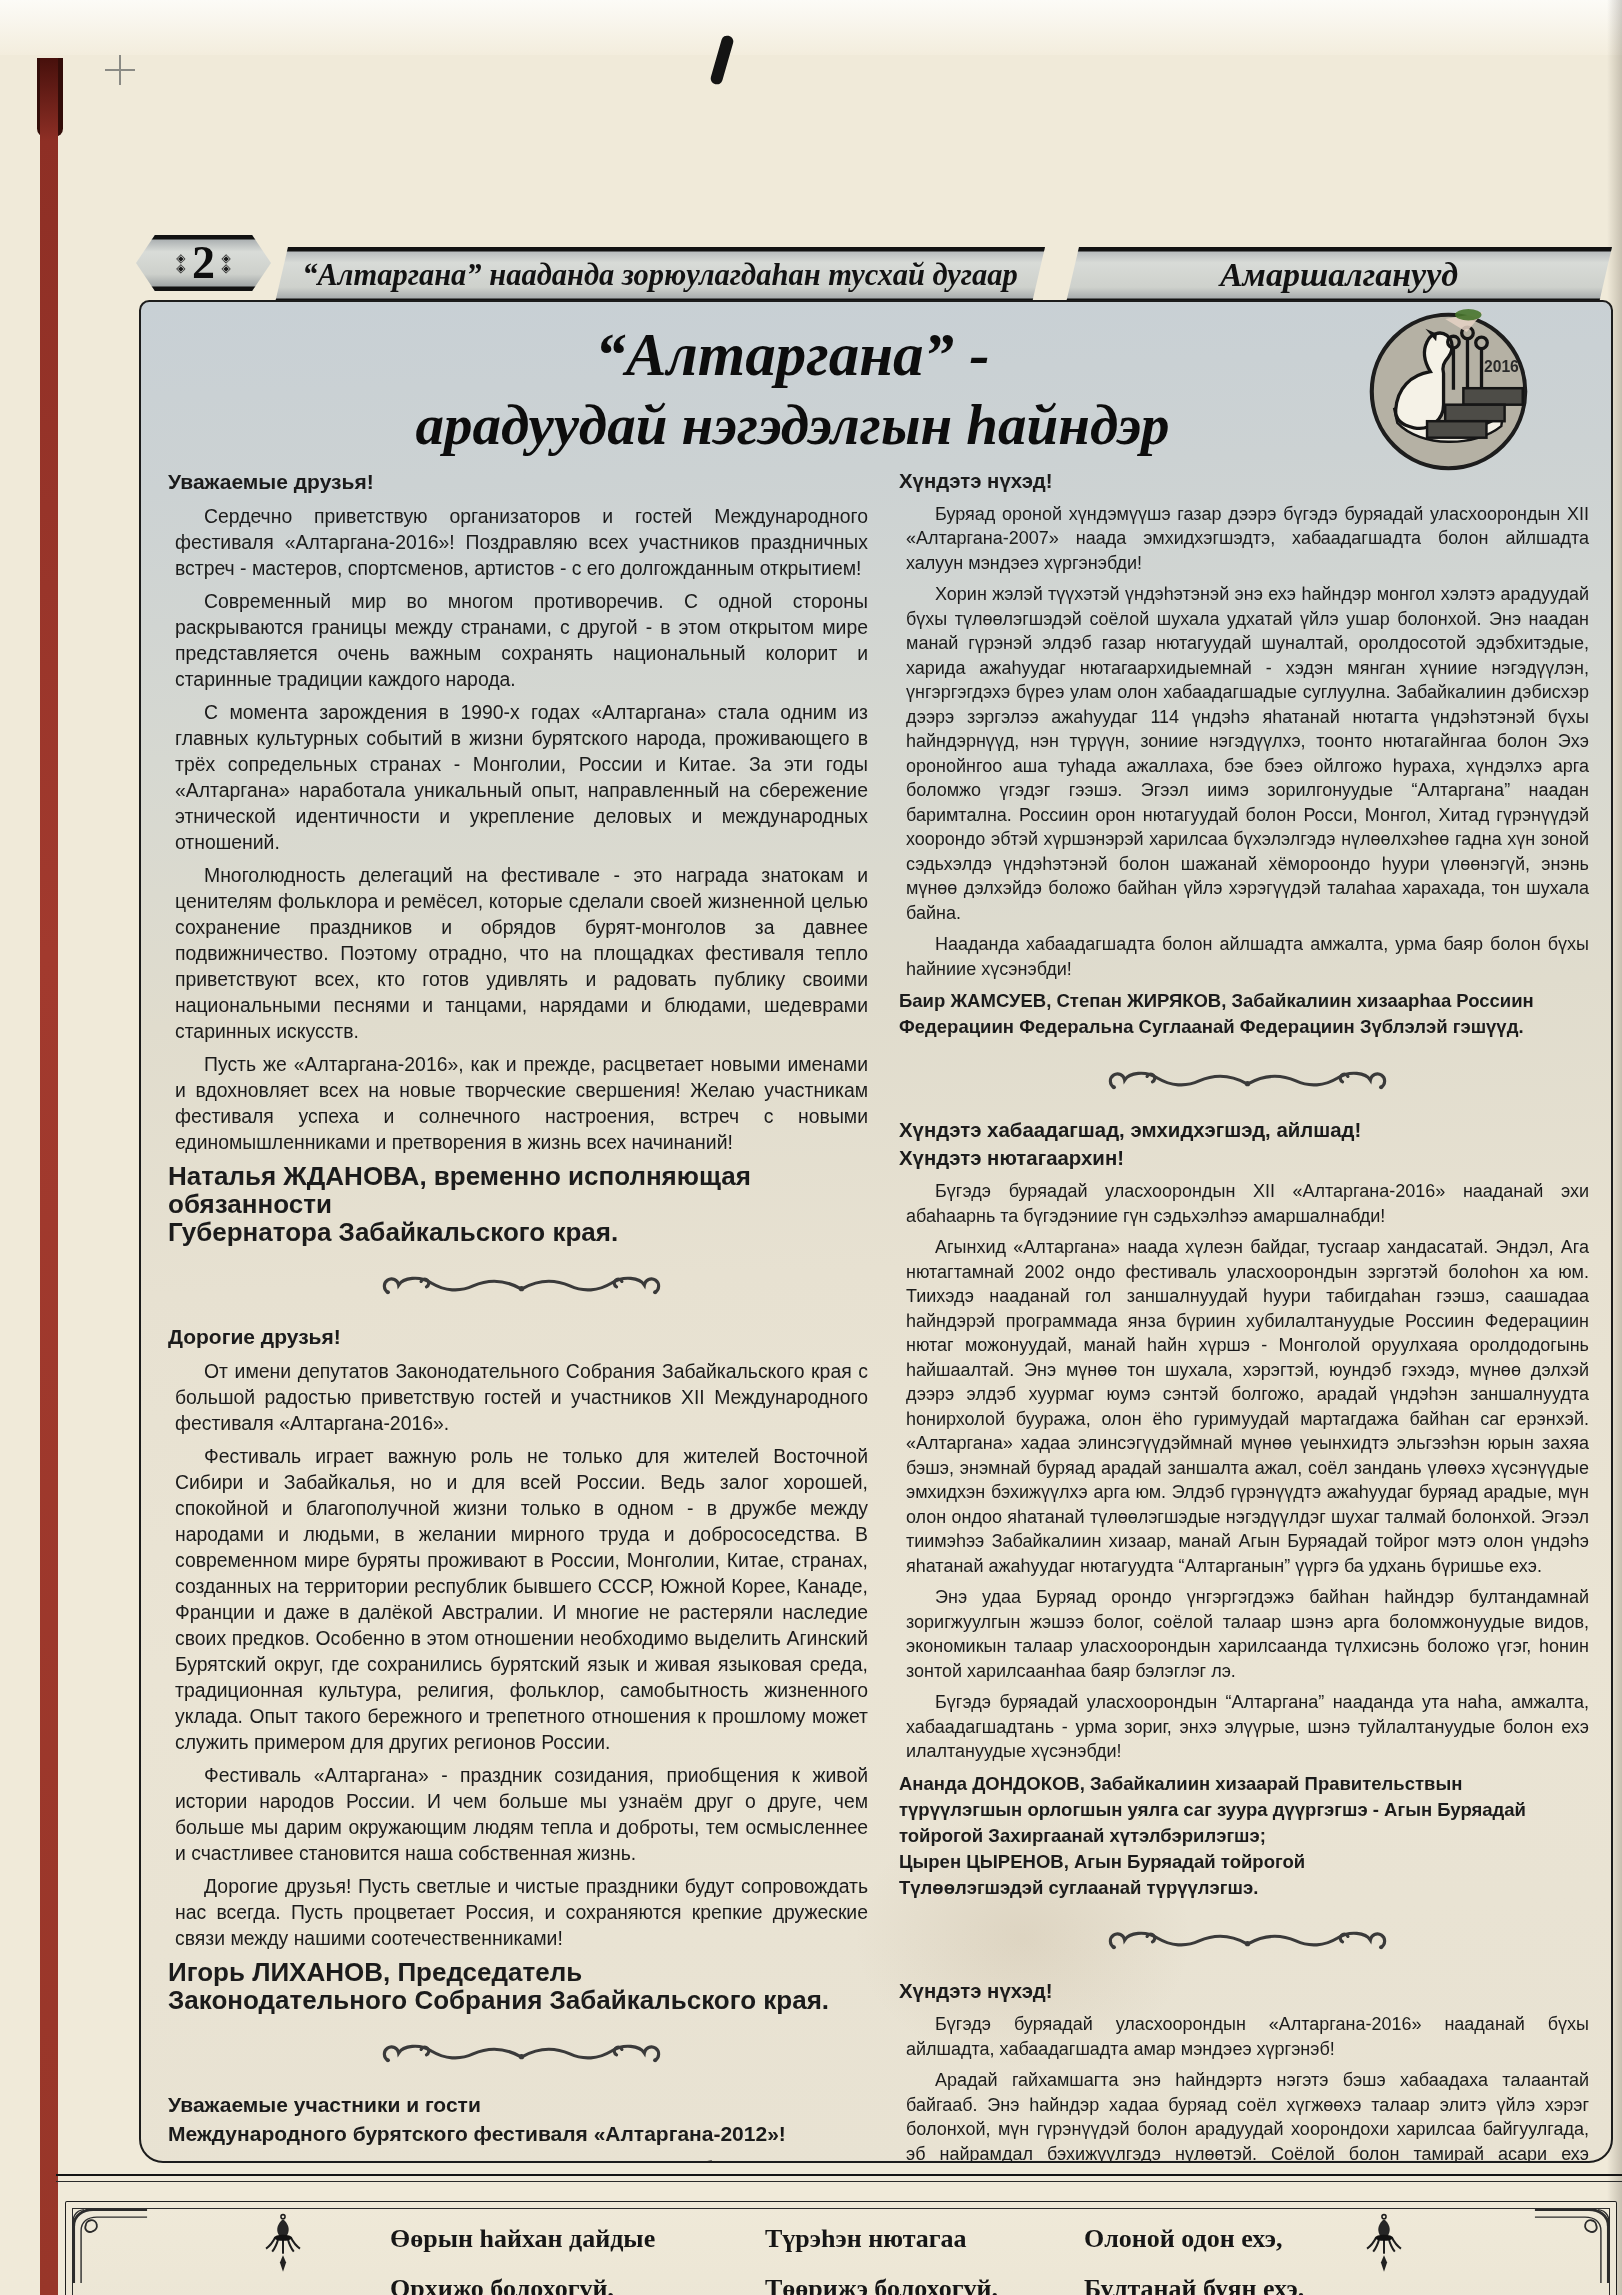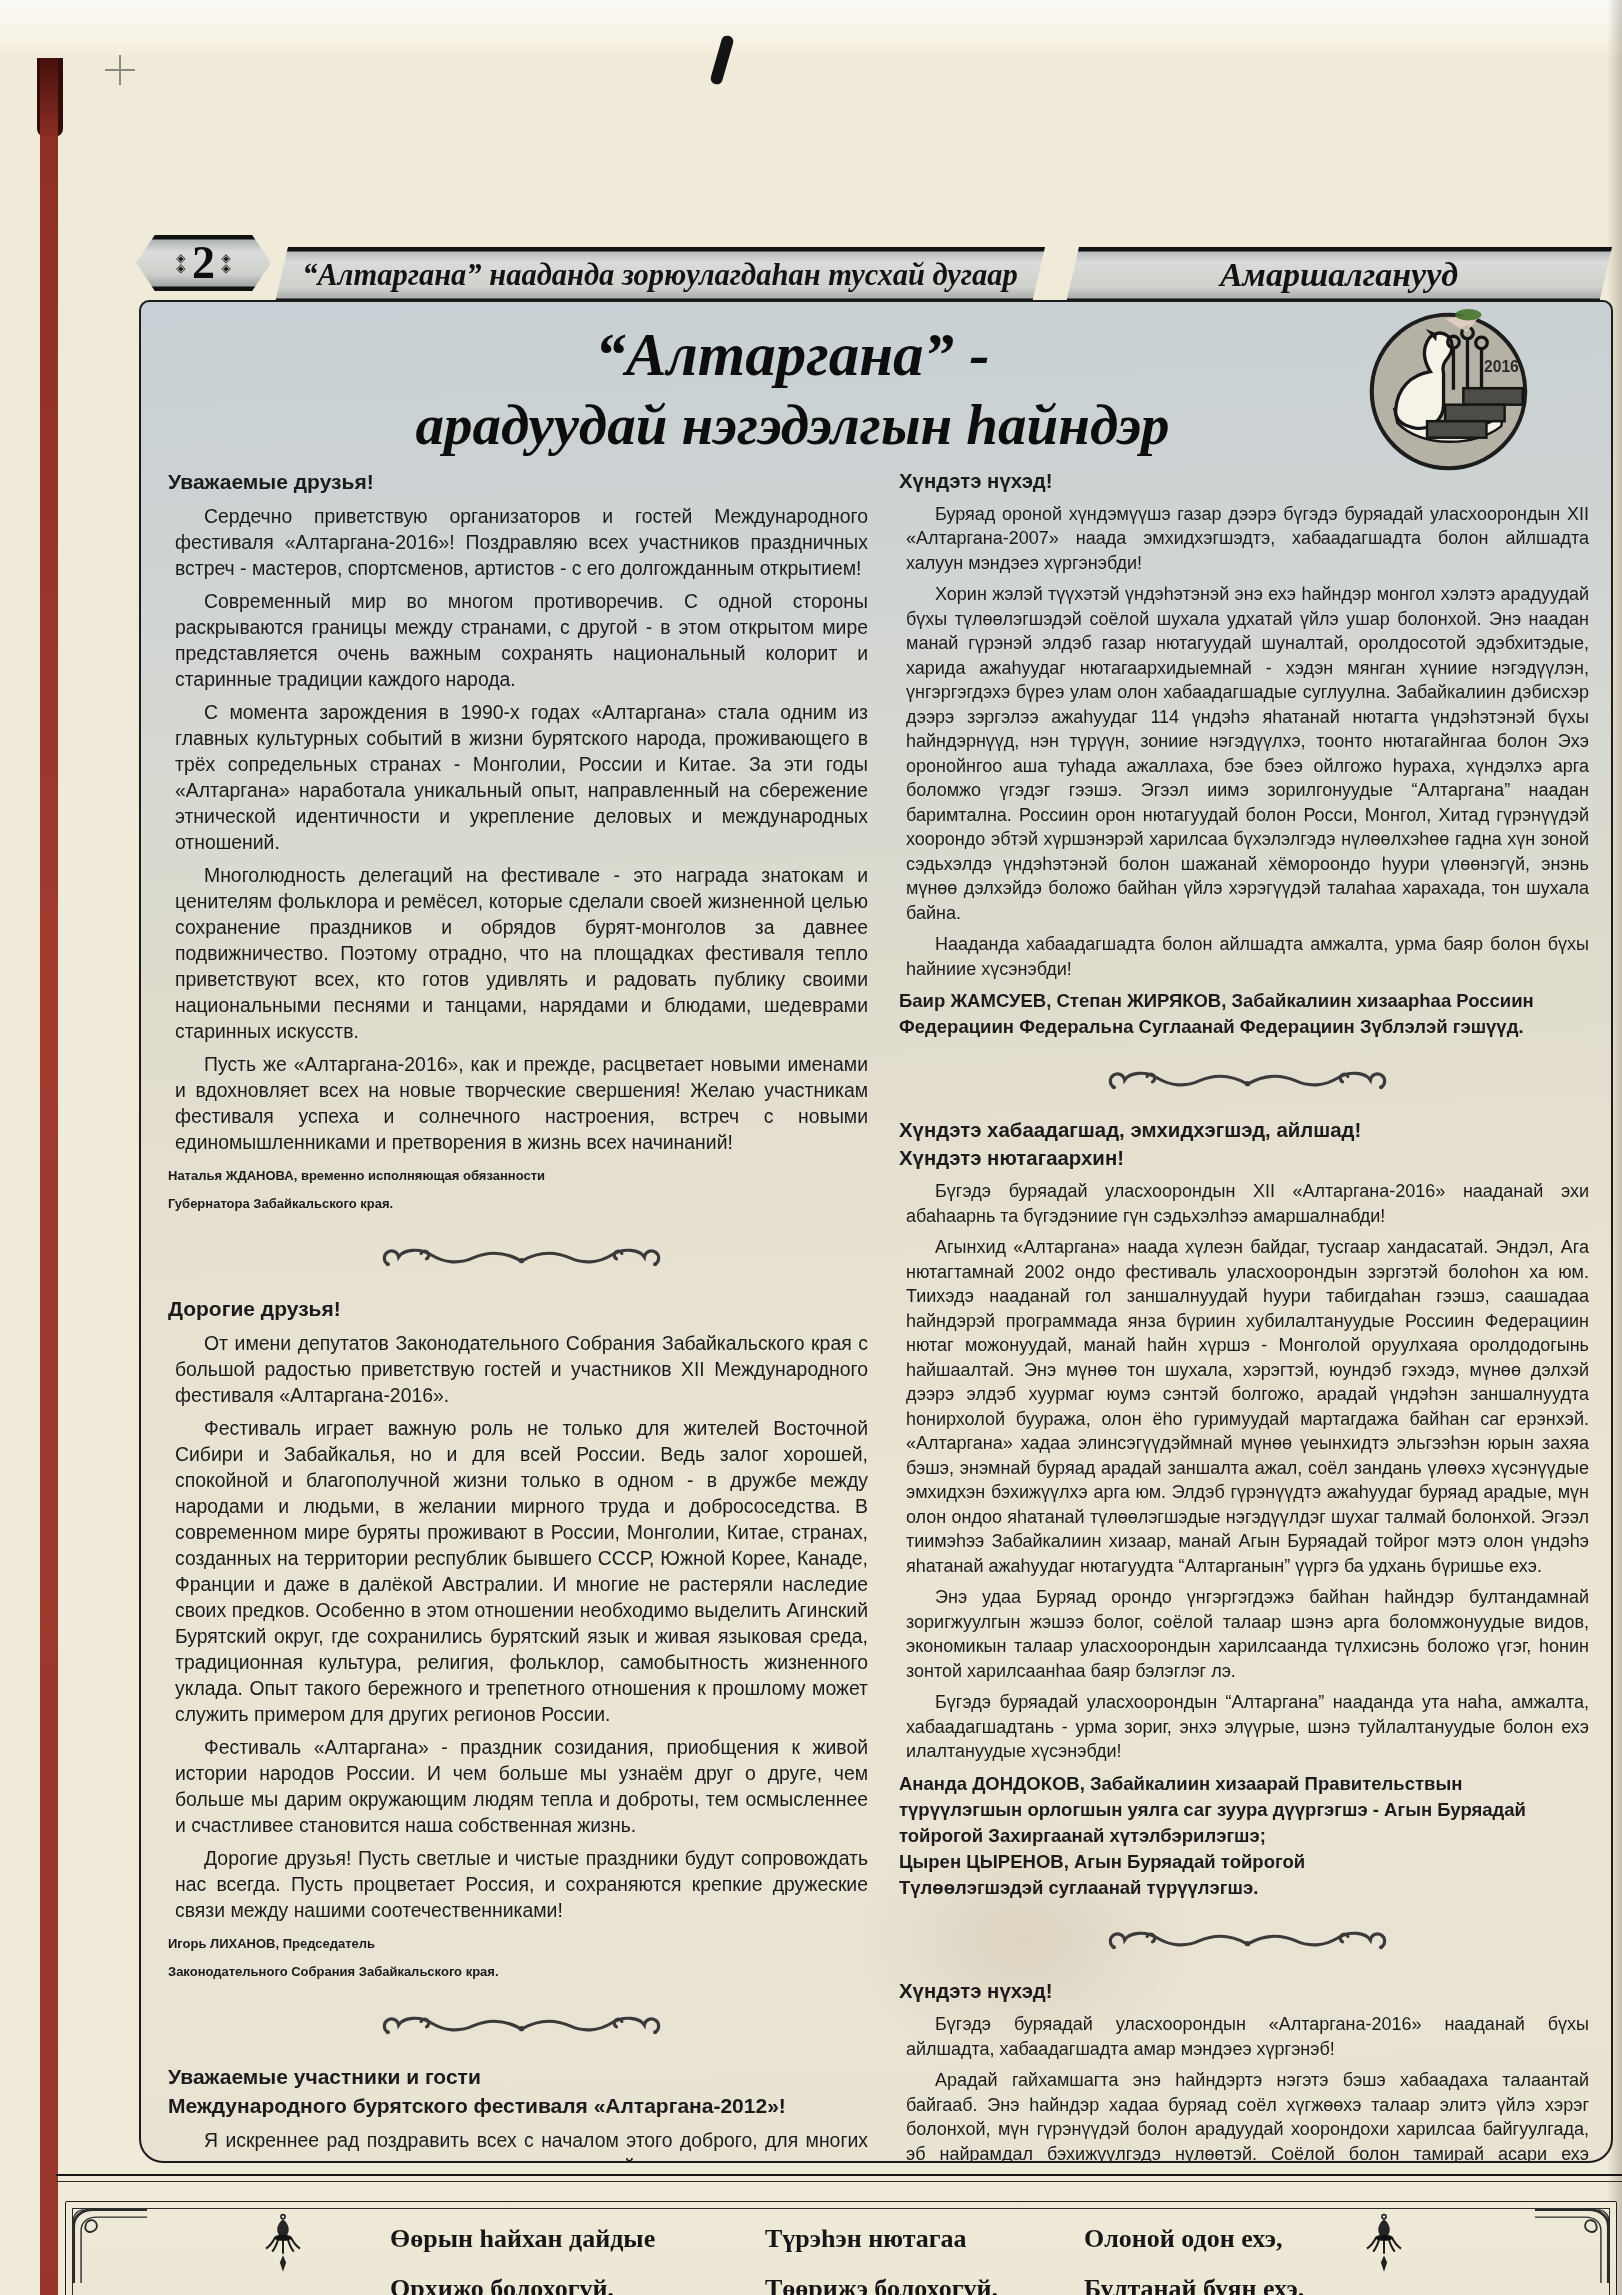--- a/index.html
+++ b/index.html
@@ -64,21 +64,21 @@
 
   
   .col{position:absolute;top:163px;}
   .col-left{left:27px;width:707px;font-size:19.4px;line-height:26px;}
   .col-right{left:758px;width:697px;font-size:18px;line-height:24.5px;}
   .col p{margin:7px;text-align:justify;text-indent:29px;}
   .sec-head{text-align:left;font-weight:bold;margin:1.9px 0 5.6px;}
   .col-left .sec-head{font-size:21px;line-height:29px;}
   .col-right .sec-head{font-size:20.4px;line-height:28px;}
   .signature{font-weight:bold;text-align:left;margin-top:4.6px;}
-  .col-left .signature{font-size:13px;line-height:28px;}
+  .col-left .signature{font-size:26px;line-height:28px;}
   .col-right .signature{font-size:18.5px;line-height:26px;}
   .divider{display:flex;justify-content:center;margin:19.4px 0 15.7px;}
   .divider svg{width:287px;height:41px;}
 
   
   .footer-rule{position:absolute;left:56px;right:0;top:2174px;height:1.9px;background:#141414;}
   .footer-rule2{position:absolute;left:56px;right:0;top:2181px;height:0.9px;background:#2b2b2b;}
   .footer-box{
     position:absolute;left:65px;right:6.5px;top:2201px;height:111px;
     border:1.9px solid #1f1f1f;border-bottom:none;border-radius:1.9px;

